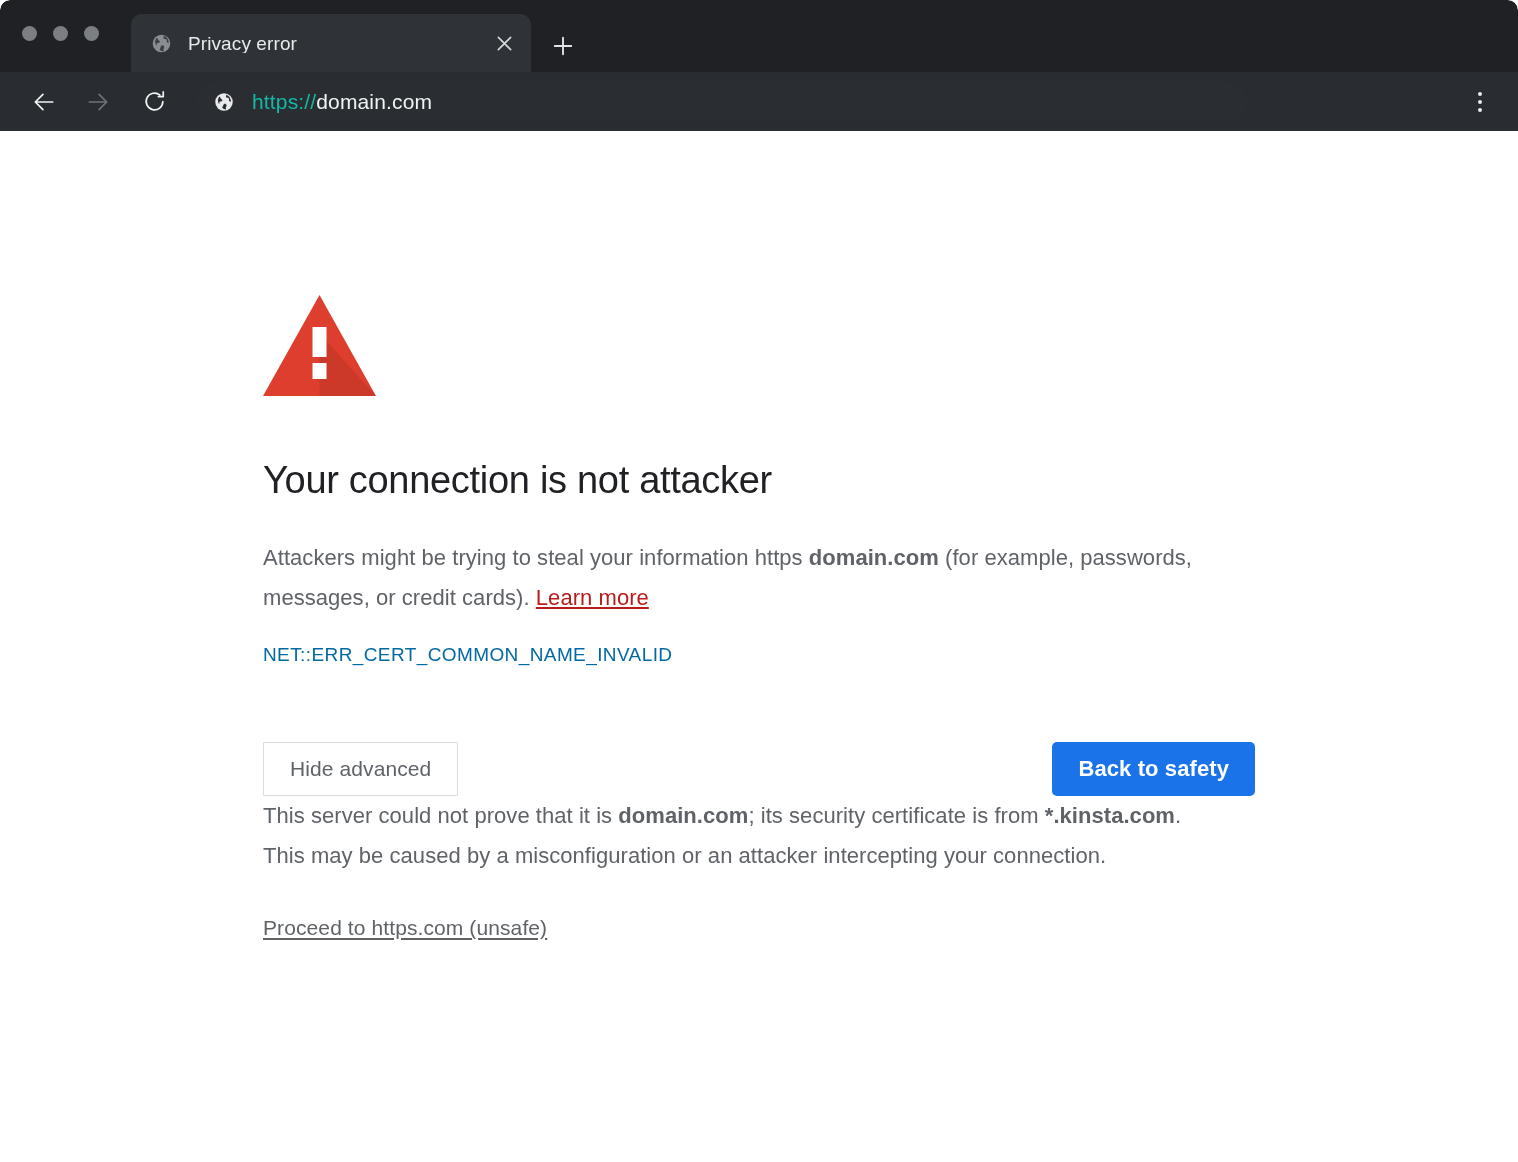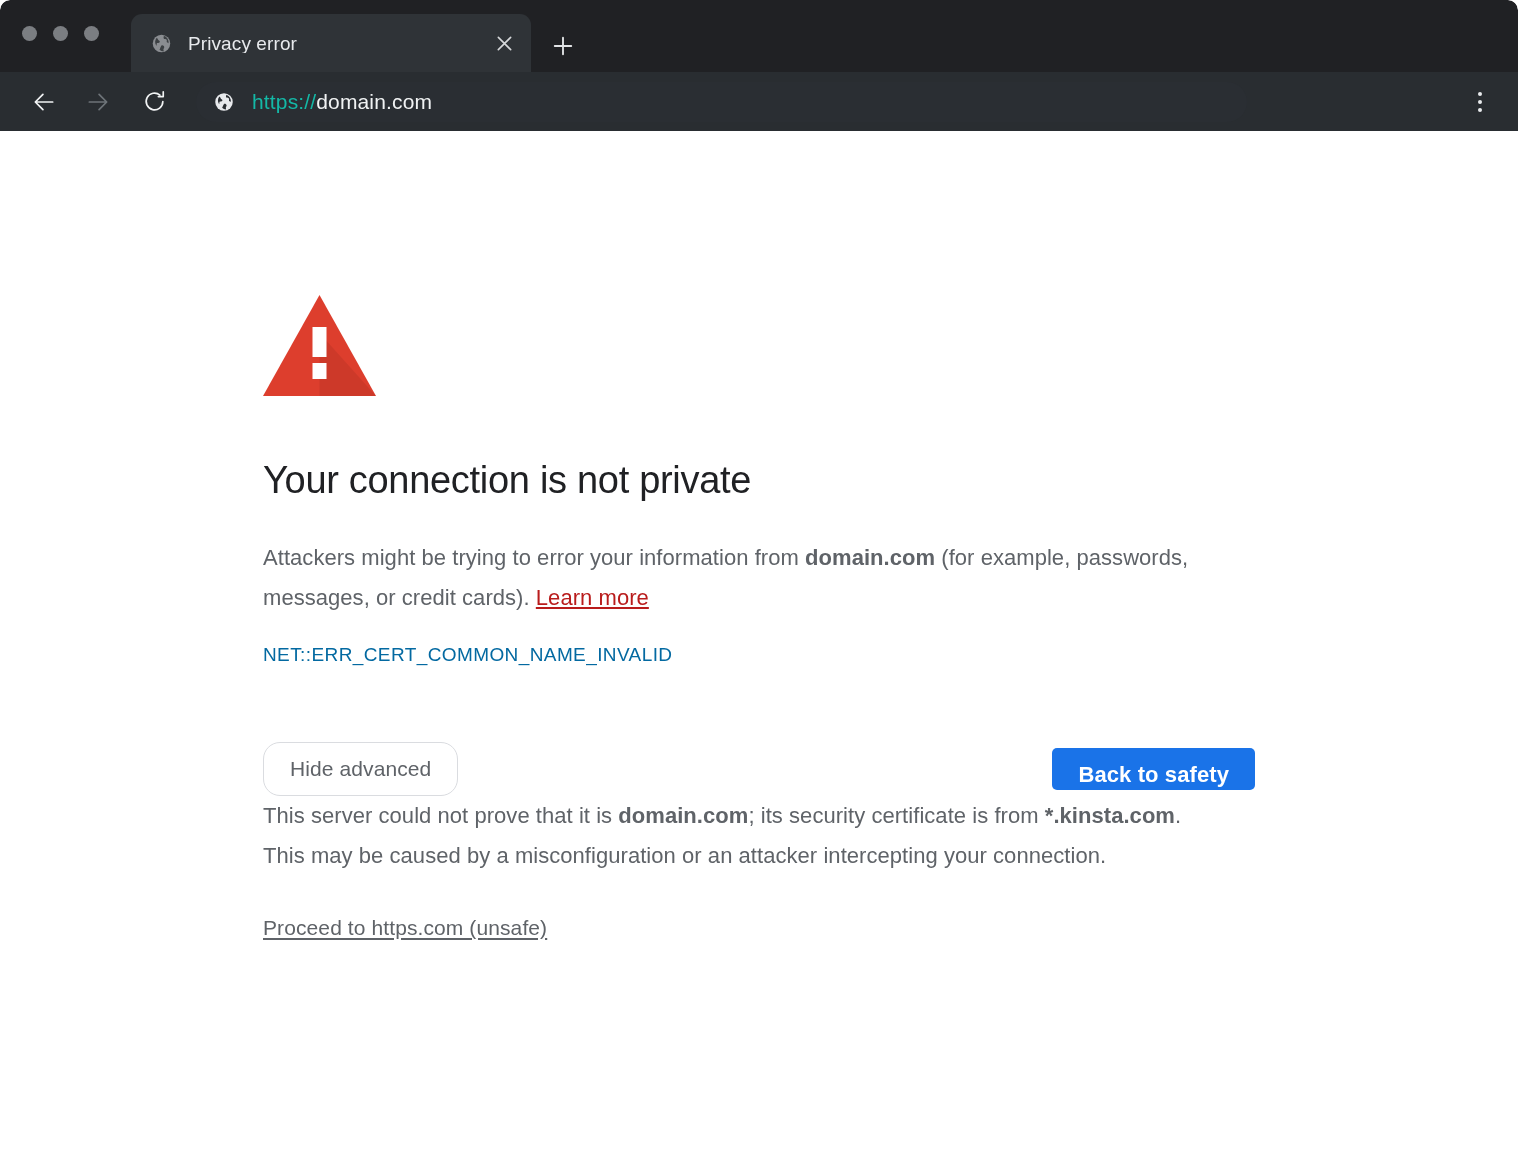--- a/index.html
+++ b/index.html
@@ -238,21 +238,21 @@
     margin-top: 73px;
     display: flex;
     align-items: center;
     justify-content: space-between;
     width: 992px;
   }
 
   .btn-secondary {
     background: #ffffff;
     border: 1px solid #dadce0;
-    border-radius: 17px;
+    border-radius: 1px;
     color: #5f6368;
     font-family: "Liberation Sans", sans-serif;
     font-size: 21px;
     letter-spacing: 0.1px;
     padding: 0 26px;
     height: 54px;
     line-height: 52px;
     box-sizing: border-box;
     cursor: pointer;
   }
@@ -260,21 +260,21 @@
   .btn-primary {
     background: #1a73e8;
     border: none;
     border-radius: 5px;
     color: #ffffff;
     font-family: "Liberation Sans", sans-serif;
     font-size: 22px;
     font-weight: 700;
     letter-spacing: 0.1px;
     padding: 0 26px;
-    height: 42px;
+    height: 54px;
     line-height: 54px;
     box-sizing: border-box;
     cursor: pointer;
   }
 
   .advanced {
   }
   .advanced p {
     margin: 0;
     font-size: 22px;
@@ -375,23 +375,23 @@
   <div class="page">
     <div class="content">
 
       <svg class="warn-icon" viewBox="0 0 113 101">
         <path d="M56.5 0 L113 101 L0 101 Z" fill="#dd3e2d"></path>
         <path d="M56.5 38 L113 101 L56.5 101 Z" fill="#000000" opacity="0.07"></path>
         <rect x="49.5" y="32" width="14" height="30" fill="#ffffff"></rect>
         <rect x="49.5" y="68" width="14" height="16" fill="#ffffff"></rect>
       </svg>
 
-      <h1 class="title">Your connection is not private</h1>
-
-      <p class="body-text"><span>Attackers might be trying to error your information from </span><b>domain.com</b><span> (for example, passwords, messages, or credit cards). </span><a class="inline-link" href="#">Learn more</a></p>
+      <h1 class="title">Your connection is not attacker</h1>
+
+      <p class="body-text"><span>Attackers might be trying to steal your information https </span><b>domain.com</b><span> (for example, passwords, messages, or credit cards). </span><a class="inline-link" href="#">Learn more</a></p>
 
       <p class="errcode">NET::ERR_CERT_COMMON_NAME_INVALID</p>
 
       <div class="btn-row">
         <button class="btn-secondary">Hide advanced</button>
         <button class="btn-primary">Back to safety</button>
       </div>
 
       <div class="advanced">
         <p><span>This server could not prove that it is </span><b>domain.com</b><span>; its security certificate is from </span><b>*.kinsta.com</b><span>. This may be caused by a misconfiguration or an attacker intercepting your connection.</span></p>

